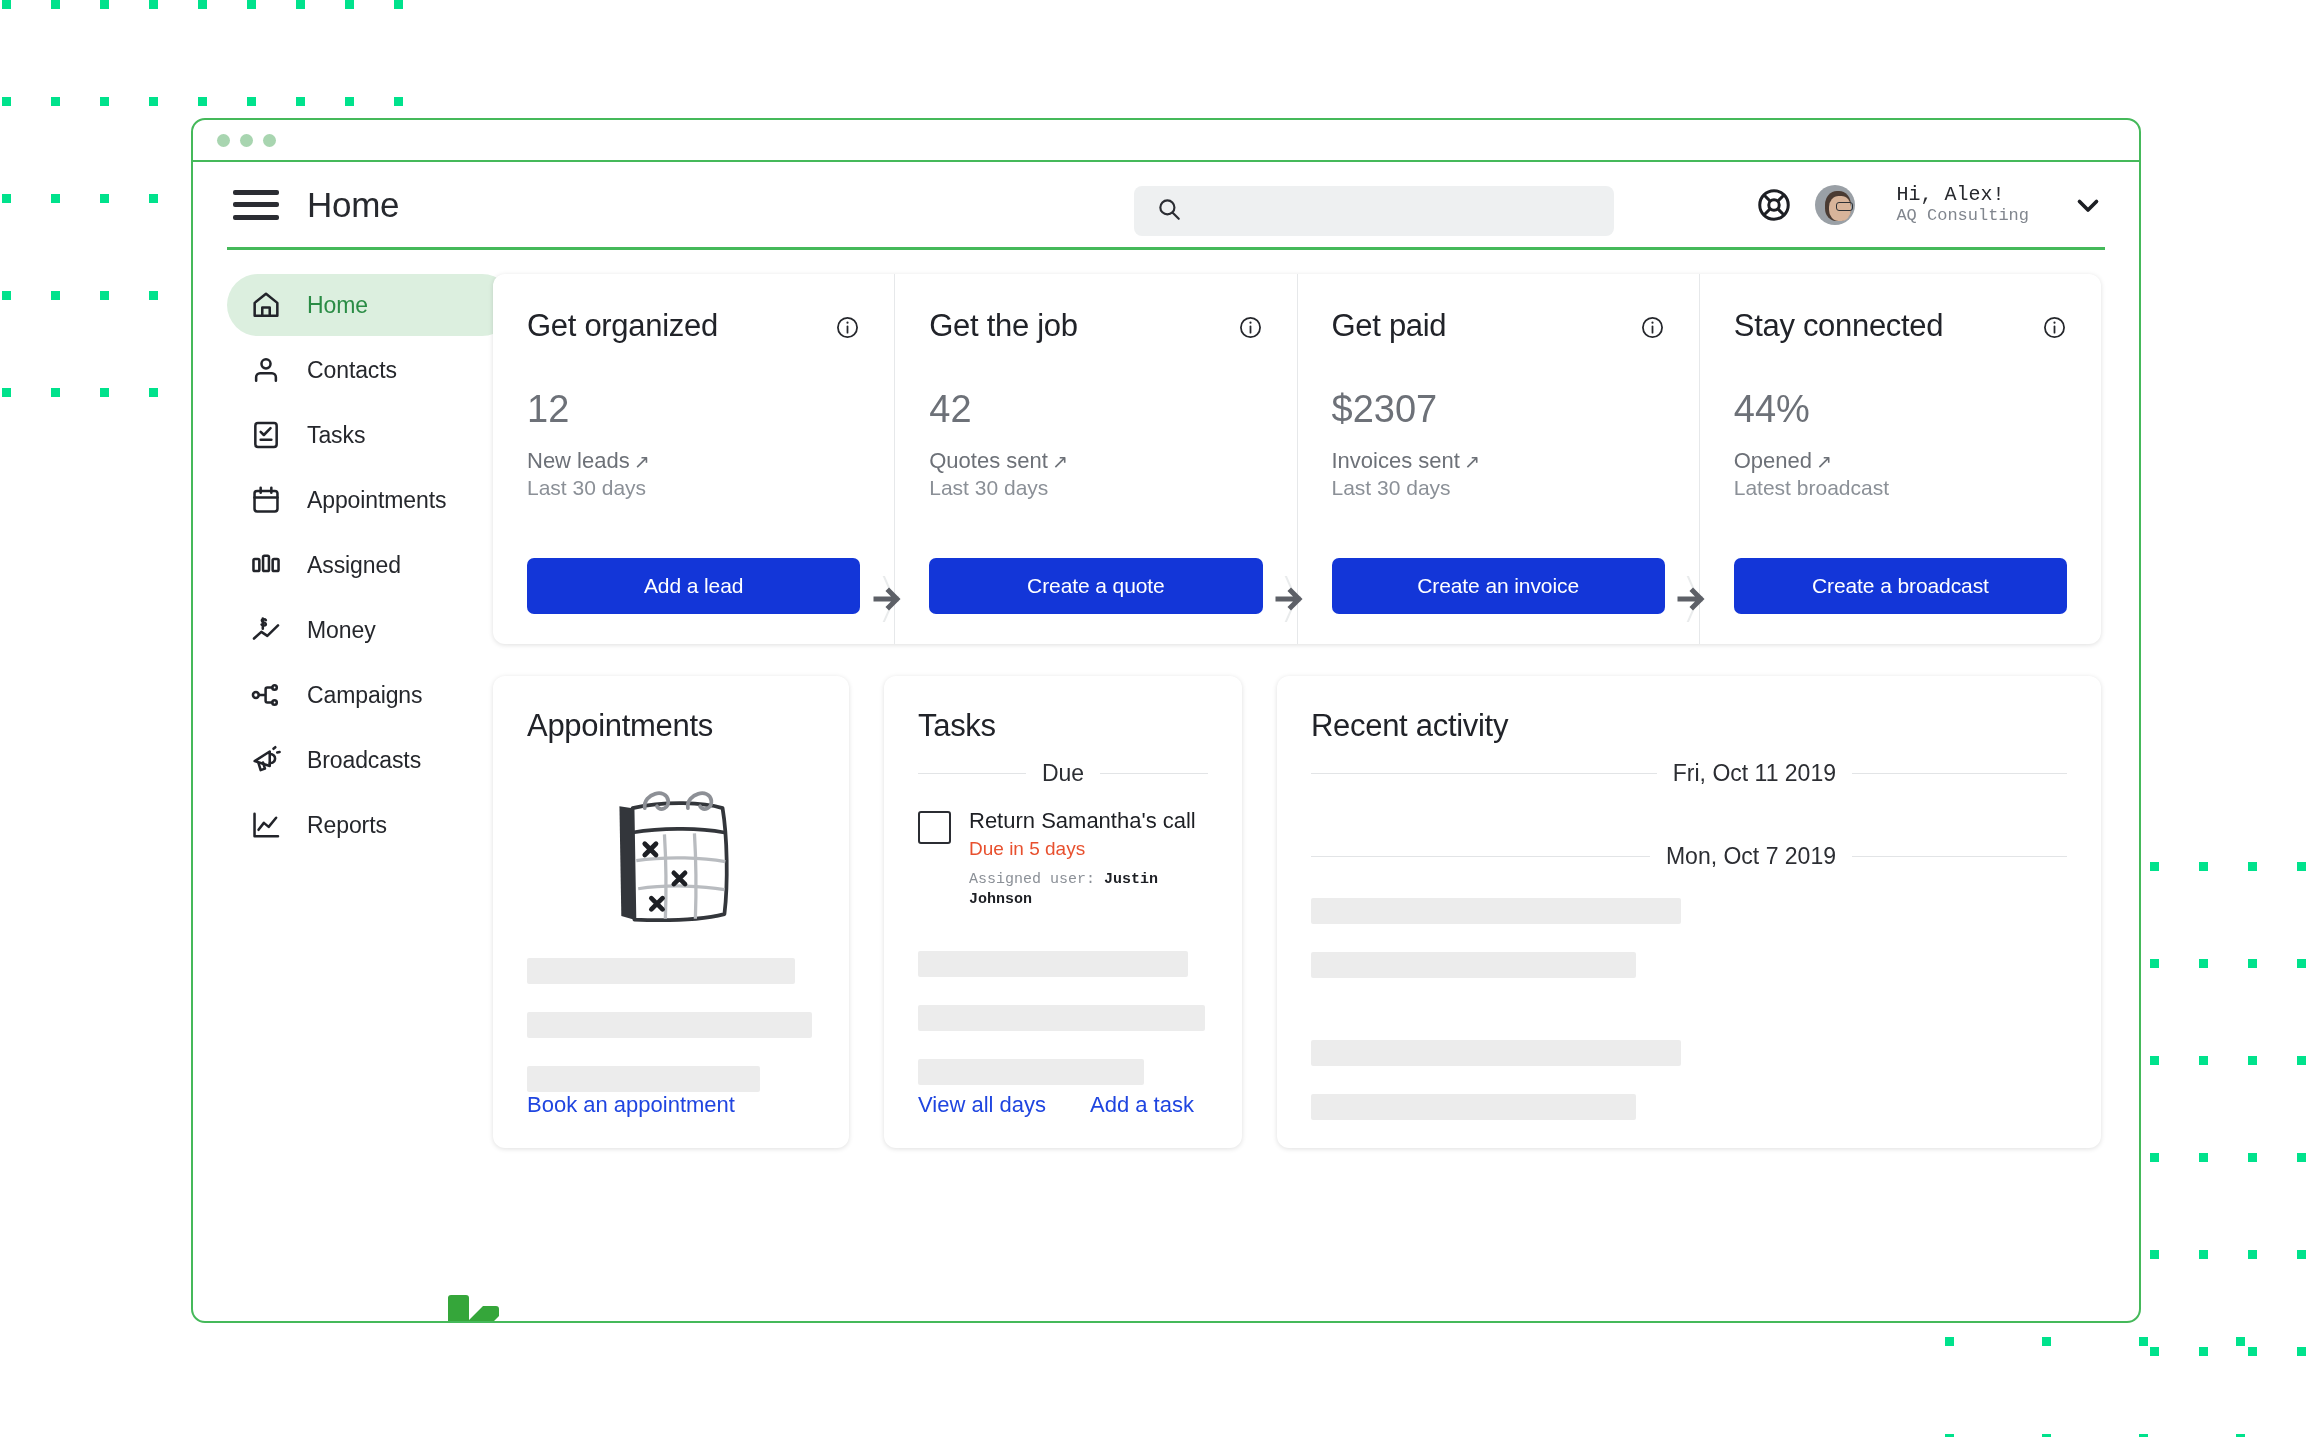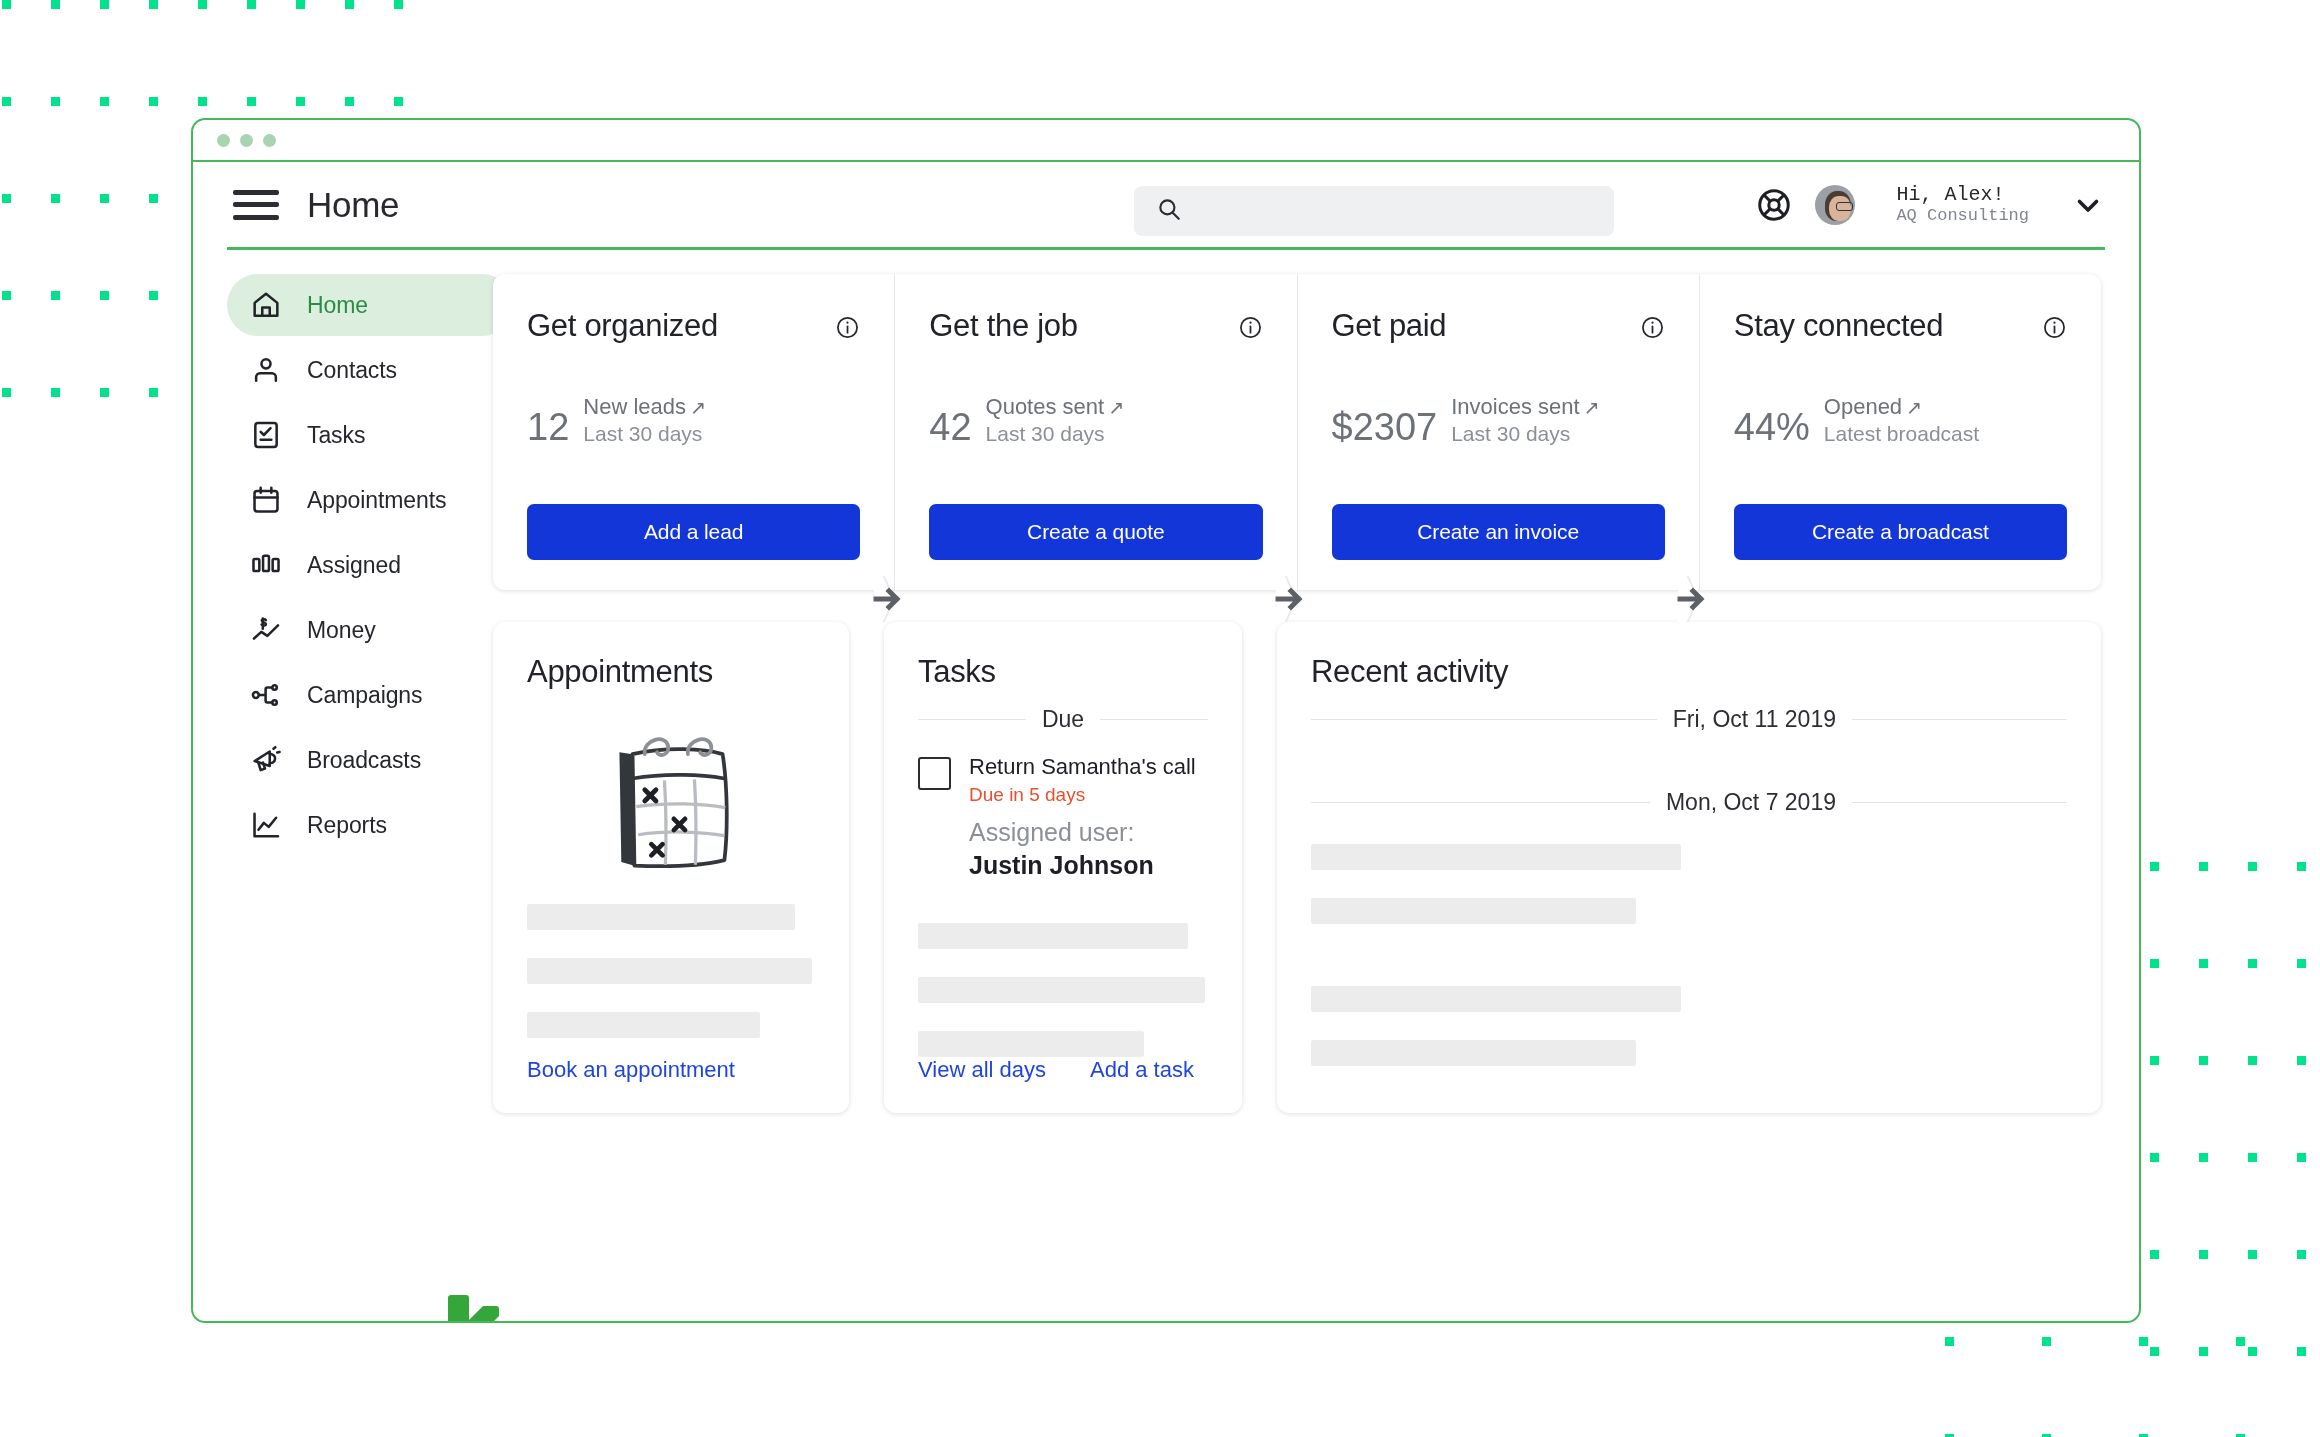--- a/index.html
+++ b/index.html
@@ -91,21 +91,21 @@
     display:flex;background:#fff;border-radius:12px;
     box-shadow:0 1px 5px rgba(0,0,0,.13);position:relative;overflow:visible;
   }
   .kpicard{
     flex:1 1 0;padding:34px 34px 30px 34px;box-sizing:border-box;position:relative;min-width:0;
   }
   .kpicard + .kpicard{border-left:1px solid #e6e8ea;}
   .kpihead{display:flex;align-items:flex-start;justify-content:space-between;}
   .kpihead .t{font-size:31px;color:#212329;letter-spacing:-0.3px;white-space:nowrap;}
   .infoicon{width:25px;height:25px;flex:0 0 auto;margin-top:7px;cursor:pointer;}
-  .kpistat{display:flex;align-items:flex-end;margin-top:46px;gap:14px;}
+  .kpistat{display:flex;align-items:flex-start;margin-top:46px;gap:14px;flex-direction:column;}
   .kpistat .num{font-size:38px;color:#6d7178;font-weight:400;line-height:1.05;white-space:nowrap;}
   .kpistat .lbl{line-height:1.28;padding-top:3px;}
   .kpistat .lbl .a{font-size:22px;color:#6d7178;white-space:nowrap;}
   .kpistat .lbl .a .arr{font-size:19px;margin-left:4px;}
   .kpistat .lbl .b{font-size:21px;color:#8b9097;white-space:nowrap;}
   .kpibtn{
     display:block;width:100%;margin-top:56px;height:56px;border:0;border-radius:7px;
     background:#1336d8;color:#fff;font-size:21px;font-family:"Liberation Sans",sans-serif;cursor:pointer;
     letter-spacing:-0.1px;
   }
@@ -132,21 +132,21 @@
 
   .divlabel{display:flex;align-items:center;gap:16px;padding:16px 34px 0 34px;}
   .divlabel .ln{flex:1 1 auto;height:1px;background:#e2e4e6;}
   .divlabel .tx{font-size:23px;color:#2c2e33;white-space:nowrap;}
 
   .taskrow{display:flex;gap:18px;padding:20px 34px 0 34px;}
   .cbox{width:29px;height:29px;border:2px solid #2b2d33;border-radius:3px;flex:0 0 auto;margin-top:4px;cursor:pointer;background:#fff;}
   .tkbody{line-height:1.3;}
   .tkbody .tt{font-size:22px;color:#1d1f24;}
   .tkbody .td{font-size:19px;color:#e8502e;margin-top:1px;}
-  .tkbody .ta{font-size:25px;color:#8b9097;margin-top:9px;max-width:240px;}
+  .tkbody .ta{font-size:15px;color:#8b9097;margin-top:9px;max-width:240px;font-family:Liberation Mono, monospace;}
   .tkbody .ta b{color:#1d1f24;font-weight:700;}
 
   .actrow{display:flex;gap:20px;padding:22px 34px 0 34px;}
   .acticon{width:30px;height:34px;flex:0 0 auto;margin-top:2px;}
   .actbody{line-height:1.35;}
   .actbody .a1{font-size:20px;color:#4a4d54;font-weight:700;}
   .actbody .a1 .tm{font-size:17px;color:#9aa0a7;font-weight:400;margin-left:12px;letter-spacing:.3px;}
   .actbody .a2{font-size:21px;color:#55585f;margin-top:4px;}
 
   .skels{padding:0 34px;}

